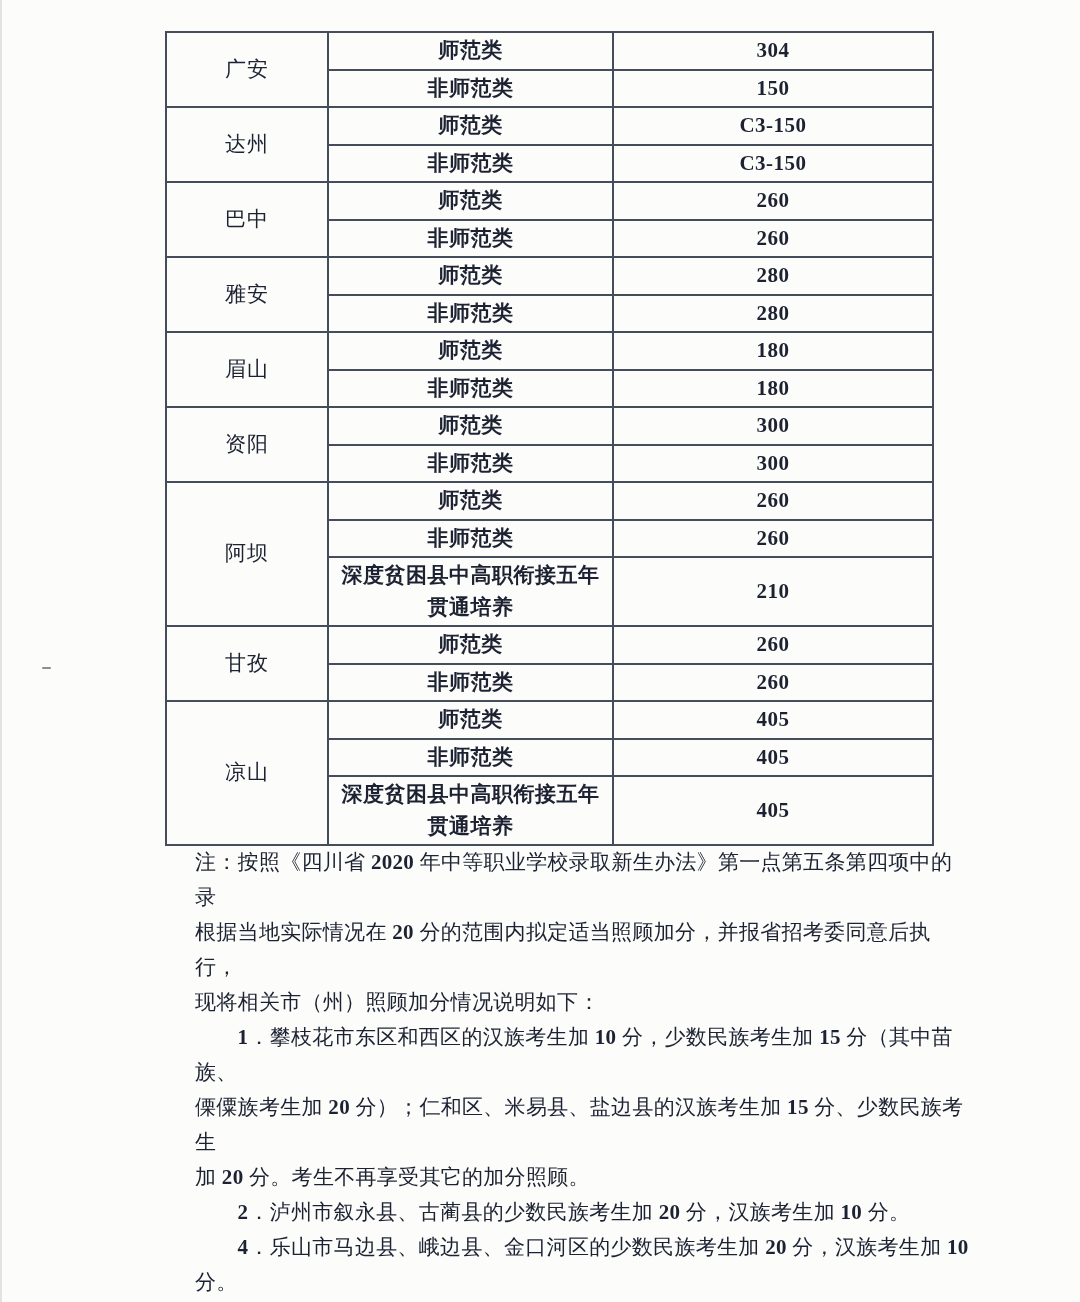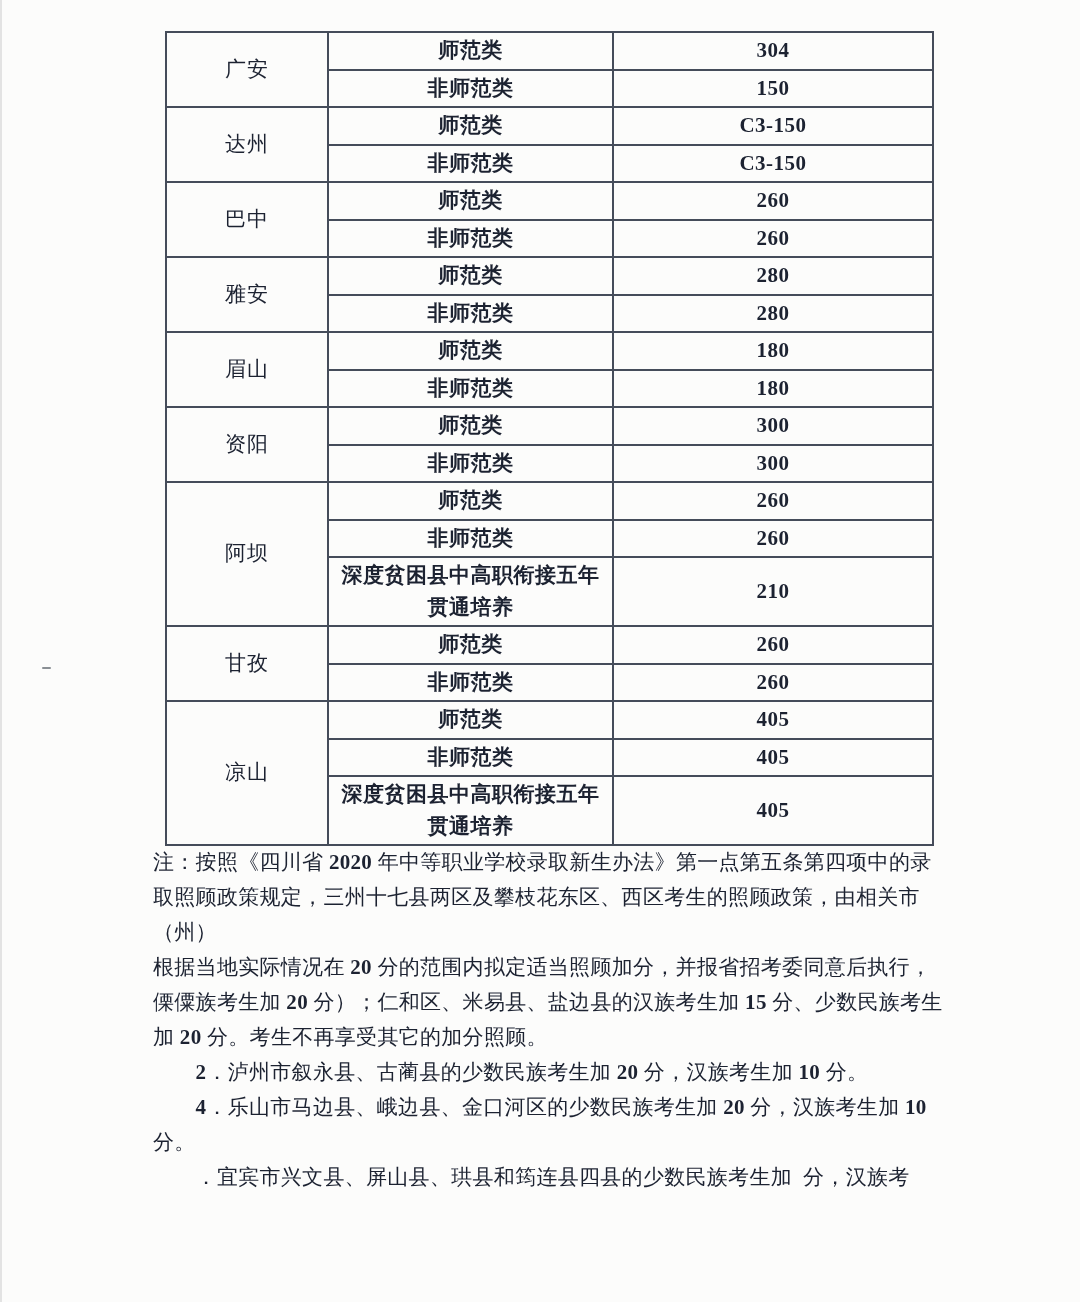--- a/index.html
+++ b/index.html
@@ -53,21 +53,21 @@
       letter-spacing: 0.5px;
     }
     .notes {
       position: absolute;
       left: 153px;
       top: 845px;
       width: 818px;
       font-size: 21px;
       line-height: 35px;
     }
-    .note-line { white-space: pre-wrap; letter-spacing: 0.3px; }
+    .note-line { white-space: pre-wrap; letter-spacing: 0.3px; margin-left: 42px; }
     .note-line .num { font-weight: bold; }
   </style>
 </head>
 <body>
 
 <div class="page">
   <div class="scan-edge"></div>
   <div class="margin-dash"></div>
 
   <table class="score-table">
@@ -164,21 +164,22 @@
         </tr>
         <tr class="tall-row">
           <td class="category-cell">深度贫困县中高职衔接五年贯通培养</td>
           <td class="score-cell">405</td>
         </tr>
       </tbody>
   </table>
 
   <div class="notes">
       <div class="note-line">注：按照《四川省 <span class="num">2020</span> 年中等职业学校录取新生办法》第一点第五条第四项中的录</div>
-      <div class="note-line">取照顾政策规定，三州十七县两区及攀枝花东区、西区考生的照顾政策，由相关市（州）</div>
       <div class="note-line">根据当地实际情况在 <span class="num">20</span> 分的范围内拟定适当照顾加分，并报省招考委同意后执行，</div>
+      <div class="note-line">现将相关市（州）照顾加分情况说明如下：</div>
+      <div class="note-line">　　<span class="num">1</span>．攀枝花市东区和西区的汉族考生加 <span class="num">10</span> 分，少数民族考生加 <span class="num">15</span> 分（其中苗族、</div>
       <div class="note-line">傈僳族考生加 <span class="num">20</span> 分）；仁和区、米易县、盐边县的汉族考生加 <span class="num">15</span> 分、少数民族考生</div>
       <div class="note-line">加 <span class="num">20</span> 分。考生不再享受其它的加分照顾。</div>
       <div class="note-line">　　<span class="num">2</span>．泸州市叙永县、古蔺县的少数民族考生加 <span class="num">20</span> 分，汉族考生加 <span class="num">10</span> 分。</div>
       <div class="note-line">　　<span class="num">4</span>．乐山市马边县、峨边县、金口河区的少数民族考生加 <span class="num">20</span> 分，汉族考生加 <span class="num">10</span> 分。</div>
       <div class="note-line">　　．宜宾市兴文县、屏山县、珙县和筠连县四县的少数民族考生加  分，汉族考</div>
     </div>
 </div>
 
 </body></html>

